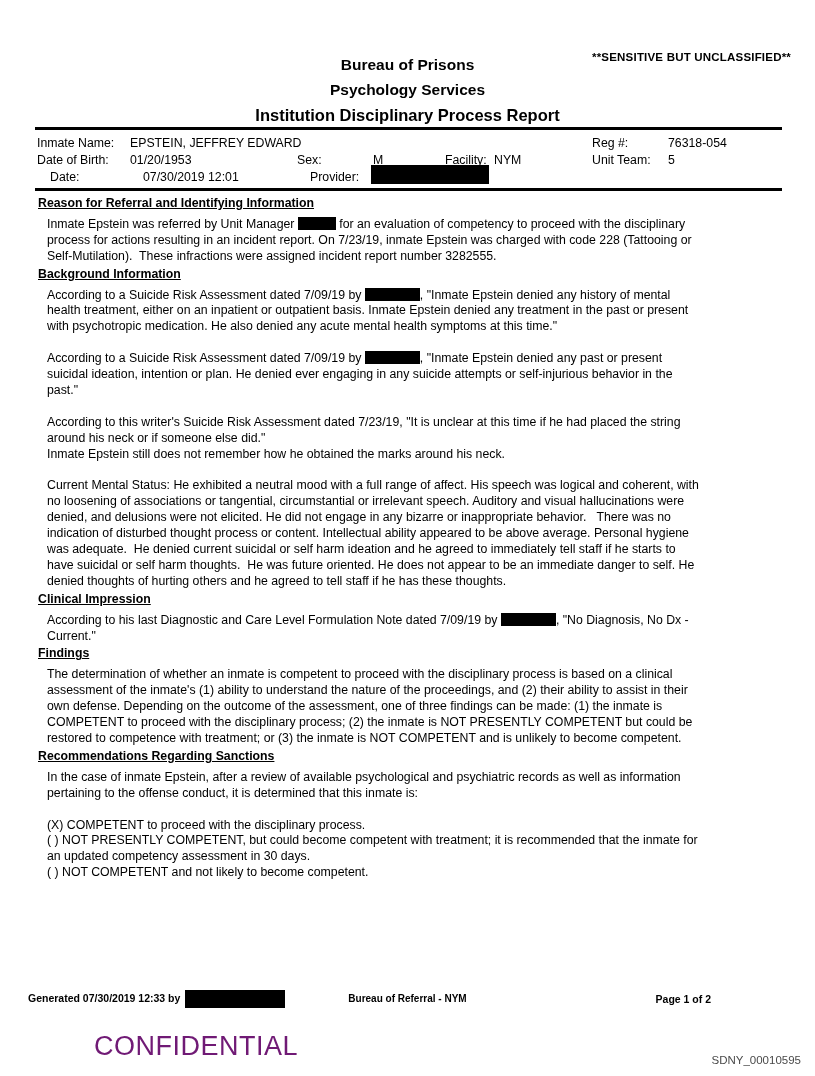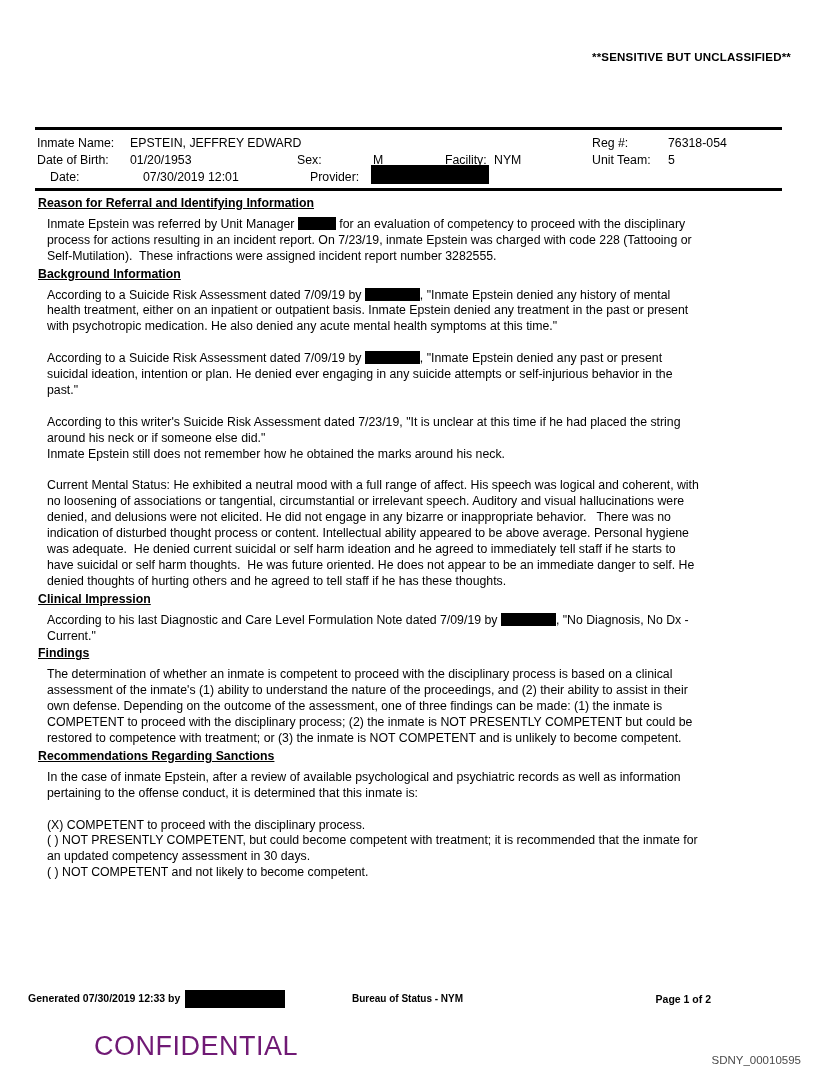--- a/index.html
+++ b/index.html
@@ -39,20 +39,25 @@
   .confidential { position:absolute; left:94px; top:1031px; font-size:27px; letter-spacing:0.5px; }
   .bates { position:absolute; right:14px; top:1054px; font-size:11.5px; color:#4a4a4a; }
 </style>
 </head>
 <body>
 
 <div class="page">
 
   <div class="classification">**SENSITIVE BUT UNCLASSIFIED**</div>
 
+  <div class="doc-title">
+    <div class="t1">Bureau of Prisons</div>
+    <div class="t1">Psychology Services</div>
+    <div class="t2">Institution Disciplinary Process Report</div>
+  </div>
 
   <div class="info-box">
     <span class="cell r1 c1l">Inmate Name:</span>
     <span class="cell r1 c1v">EPSTEIN, JEFFREY EDWARD</span>
     <span class="cell r1 c4l">Reg #:</span>
     <span class="cell r1 c4v">76318-054</span>
 
     <span class="cell r2 c1l">Date of Birth:</span>
     <span class="cell r2 c1v">01/20/1953</span>
     <span class="cell r2 c2l">Sex:</span>
@@ -108,19 +113,19 @@
 
 (X) COMPETENT to proceed with the disciplinary process.
 ( ) NOT PRESENTLY COMPETENT, but could become competent with treatment; it is recommended that the inmate for
 an updated competency assessment in 30 days.
 ( ) NOT COMPETENT and not likely to become competent.</div>
     </div>
 
   <div class="footer-left">
     <span>Generated 07/30/2019 12:33 by</span><span class="redact footer-redact"></span>
   </div>
-  <div class="footer-center">Bureau of Status - NYM</div>
+  <div class="footer-center">Bureau of Referral - NYM</div>
   <div class="footer-right">Page 1 of 2</div>
 
   <div class="confidential" style="color: #701a75;">CONFIDENTIAL</div>
   <div class="bates">SDNY_00010595</div>
 
 </div>
 
 </body></html>

